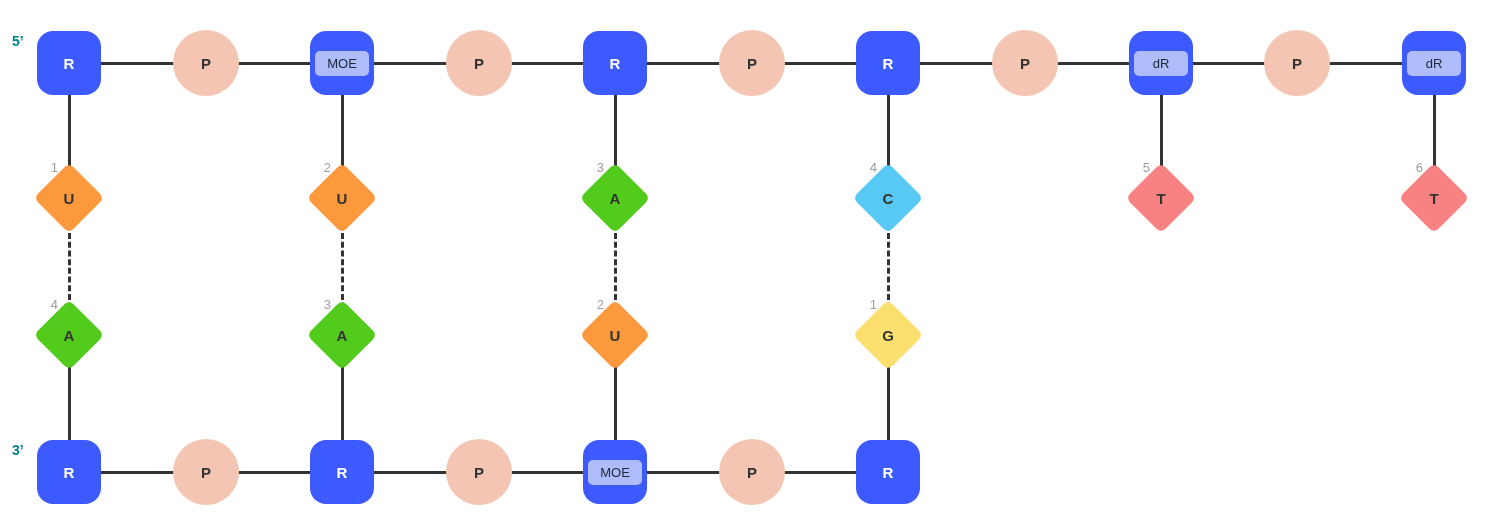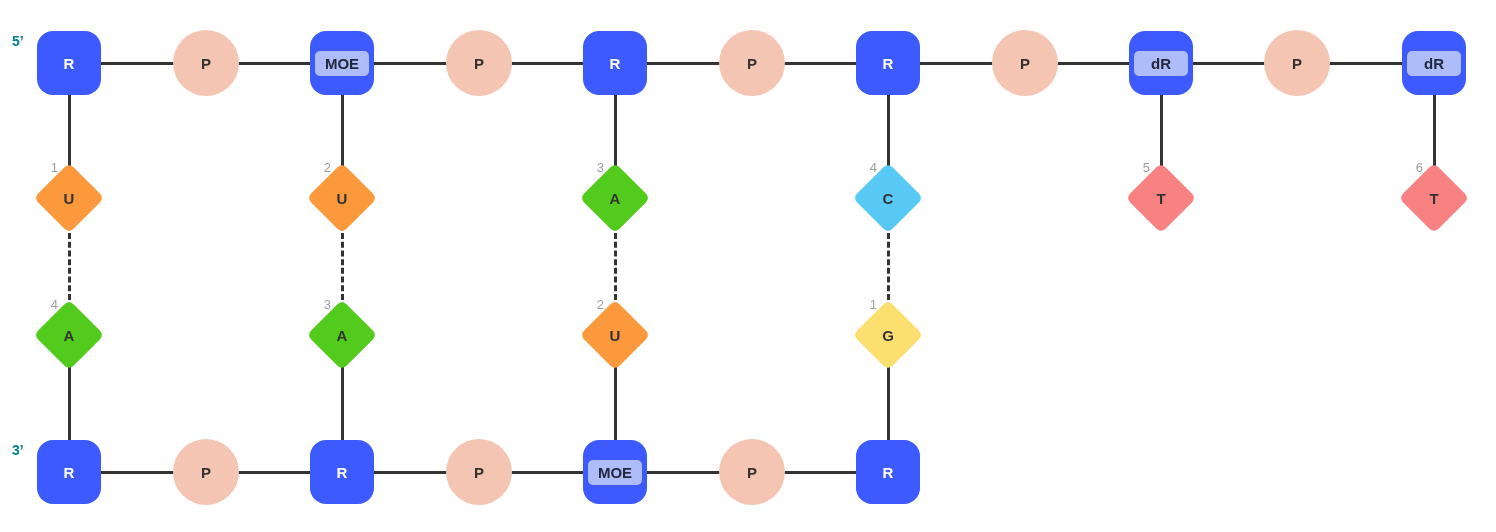--- a/index.html
+++ b/index.html
@@ -12,21 +12,21 @@
 
   .hline{position:absolute;height:3px;z-index:1;}
   .vline{position:absolute;width:3px;z-index:1;}
   .vline.dashed{width:0;background:none !important;border-left:3px dashed #333;}
 
   .node{position:absolute;display:flex;align-items:center;justify-content:center;
         z-index:2;font-weight:bold;box-sizing:border-box;}
   .sugar{width:64px;height:64px;border-radius:16px;font-size:15px;}
   .phosphate{width:66px;height:66px;border-radius:50%;font-size:15px;}
   .pill{width:54px;height:25px;border-radius:5px;display:flex;align-items:center;
-        justify-content:center;font-size:15px;font-weight:bold;}
+        justify-content:center;font-size:13px;font-weight:normal;}
 
   .diamond{position:absolute;width:50px;height:50px;border-radius:6px;
            transform:rotate(45deg);z-index:2;}
   .diamond-text{position:absolute;width:50px;height:50px;display:flex;align-items:center;
                 justify-content:center;font-weight:bold;font-size:15px;z-index:3;}
   .base-num{position:absolute;width:16px;text-align:right;font-size:13px;z-index:3;}
 </style>
 </head>
 <body>
 

